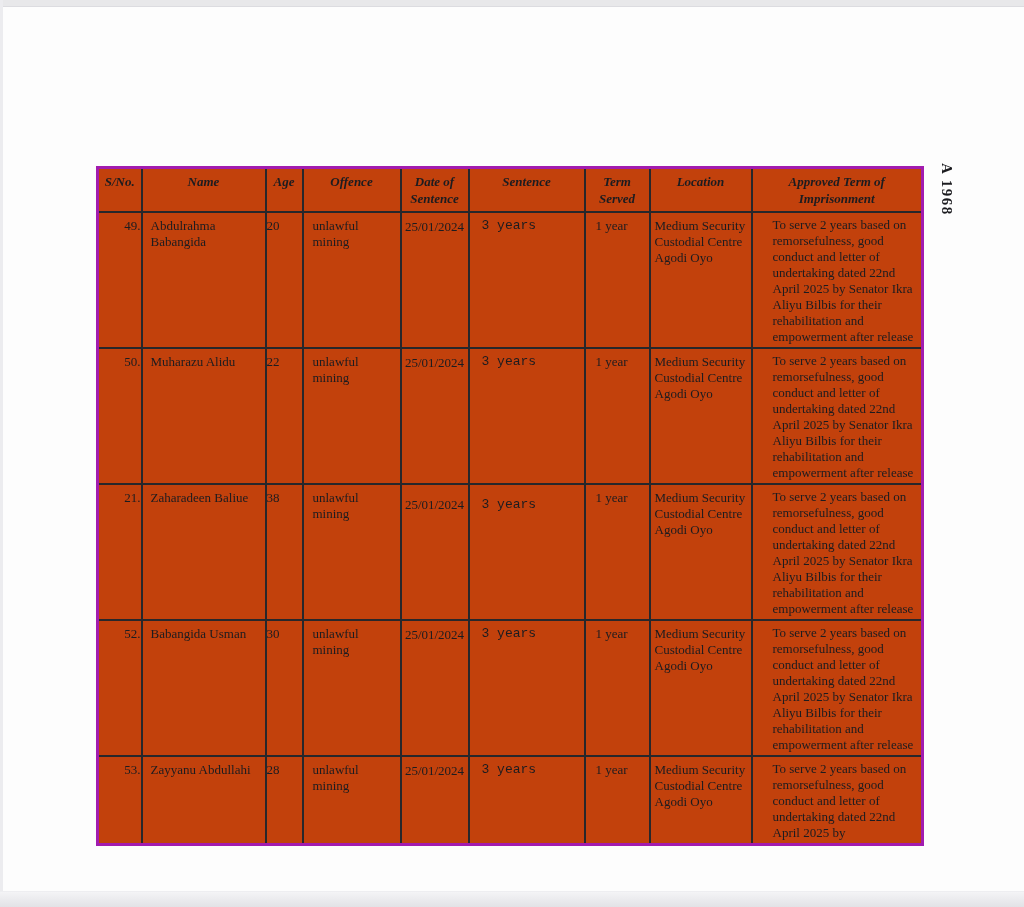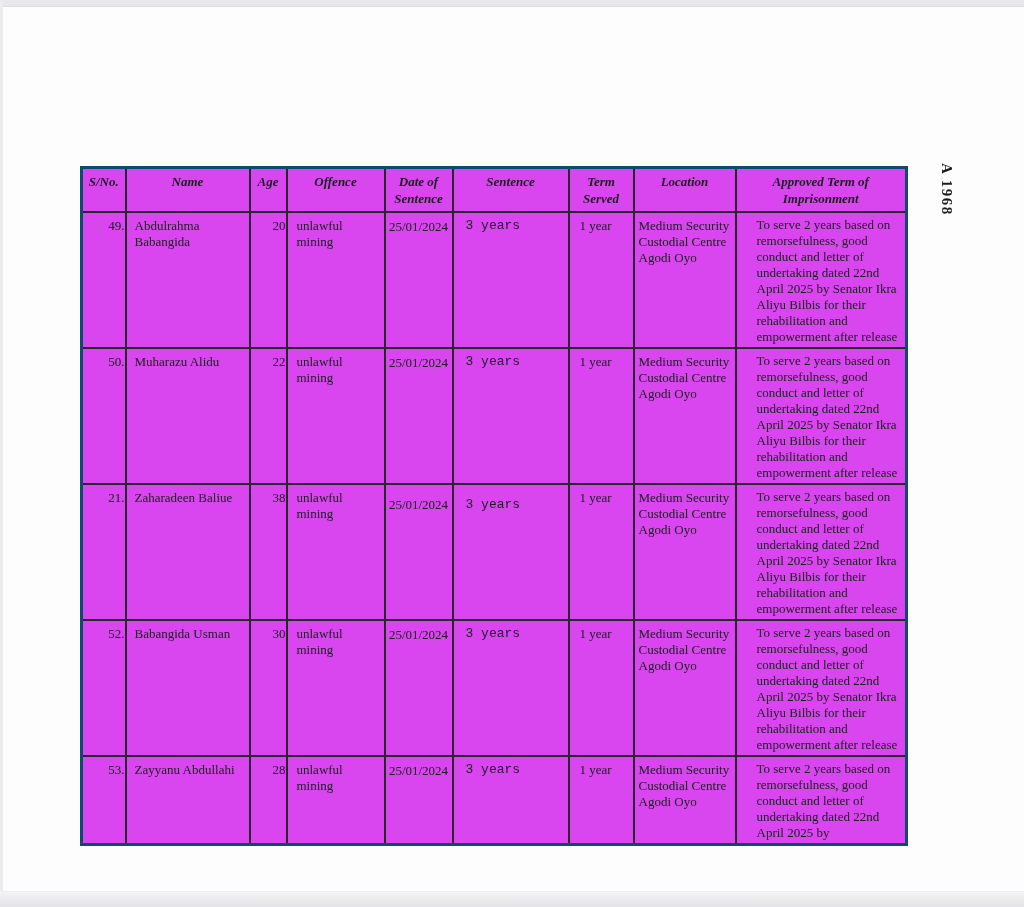--- a/index.html
+++ b/index.html
@@ -34,26 +34,26 @@
     position: absolute; top: 163px; left: 938px;
     writing-mode: vertical-rl;
     font-weight: bold;
     font-size: 15px;
     letter-spacing: 1.5px;
     white-space: nowrap;
     color: #1b1b1f;
   }
   
   table.gazette {
-    position: absolute; left: 80px; top: 166px;
+    position: absolute; left: 96px; top: 166px;
     width: 825px;
     border-collapse: collapse;
     table-layout: fixed;
-    border: 3px solid #0c4a6e;
-    background: #d946ef;
+    border: 3px solid #a21caf;
+    background: #c2410c;
   }
   table.gazette th, table.gazette td {
     border: 2px solid #27272b;
     vertical-align: top;
     font-size: 13px;
     line-height: 16px;
     overflow: hidden;
   }
   table.gazette thead tr { height: 44px; }
   table.gazette th {
@@ -64,21 +64,21 @@
     padding: 4px 2px 2px 2px;
     line-height: 17px;
   }
   th.h-date { text-align: right; padding-right: 3px; }
   tr.r-tall  { height: 117px; }
   tr.r-mid   { height: 116px; }
   tr.r-short { height: 68px; }
   td { padding-top: 5px; }
   td.c-sno     { text-align: right; }
   td.c-name    { padding-left: 8px; padding-right: 4px; }
-  td.c-age     { text-align: right; }
+  td.c-age     { text-align: left; }
   td.c-offence { padding-left: 9px; padding-right: 6px; }
   td.c-date    { text-align: center; padding-top: 6px; }
   td.c-sentence{ padding-left: 12px; font-family: Liberation Mono, monospace; }
   td.c-term    { padding-left: 10px; }
   td.c-location{ padding-left: 4px; padding-right: 2px; line-height: 16px; }
   td.c-approved{ padding: 4px 3px 2px 20px; font-size: 12.8px; line-height: 15.6px; }
   
   tr.warp td.c-date, tr.warp td.c-sentence { padding-top: 12px; }
 </style>
 </head>

